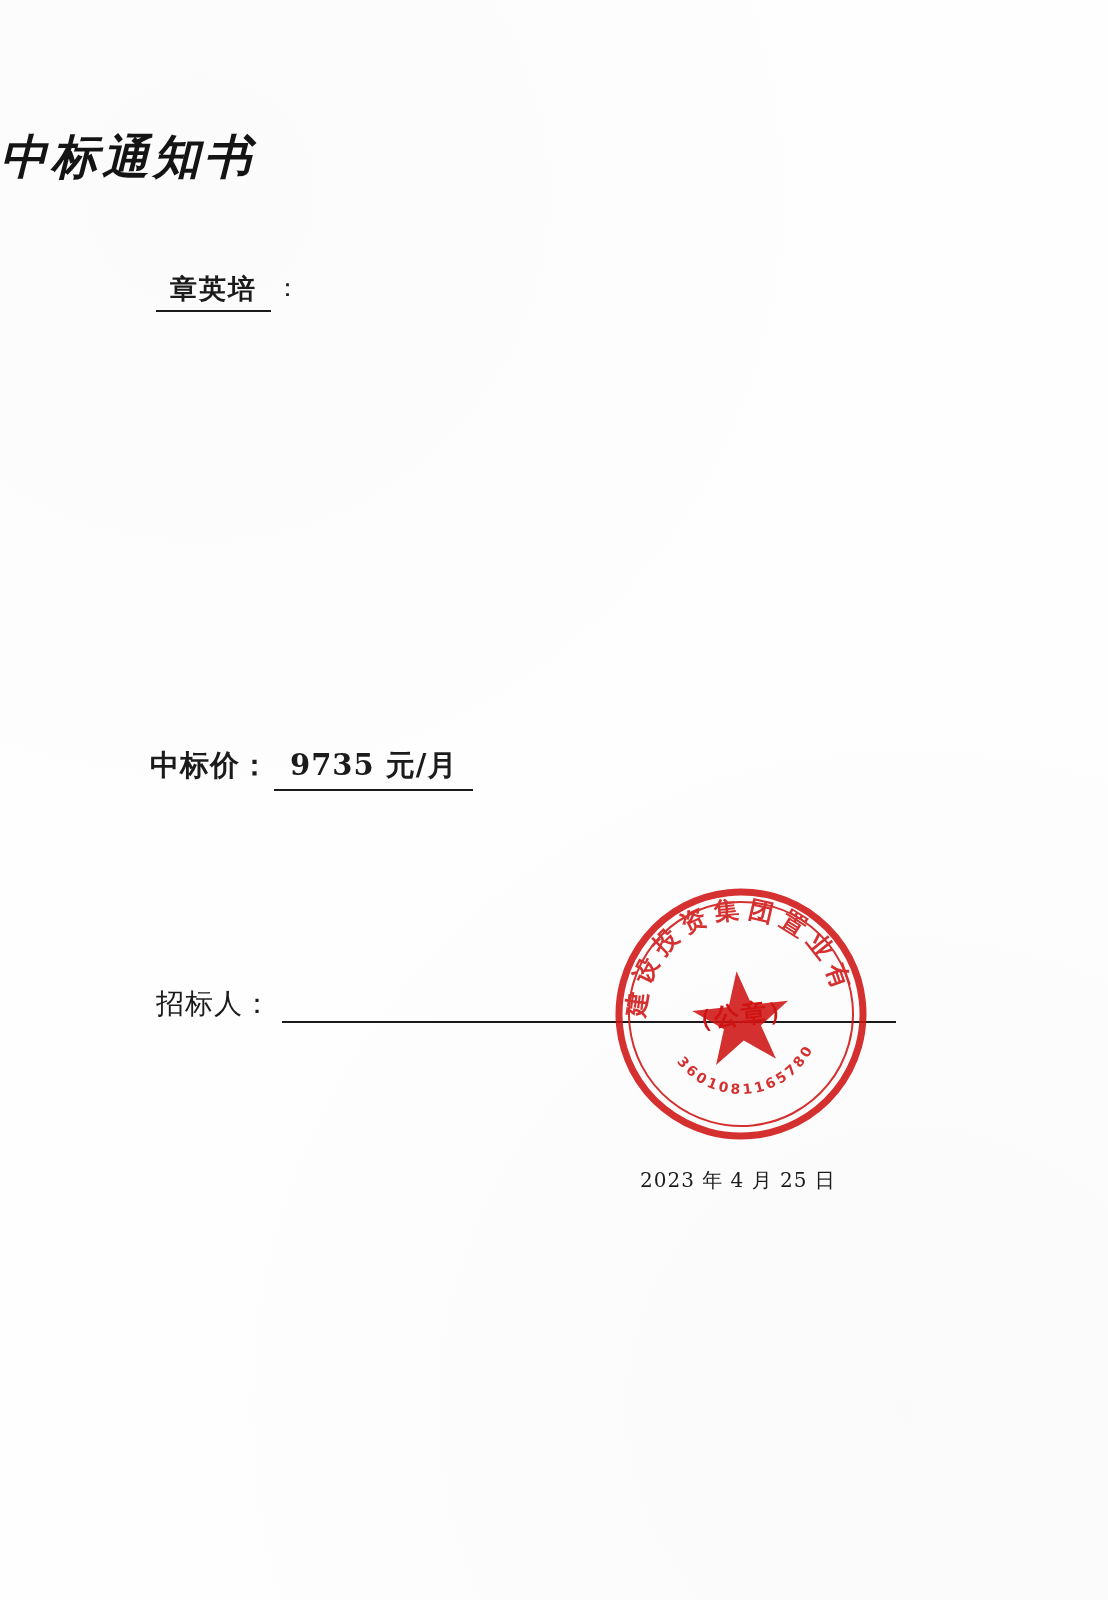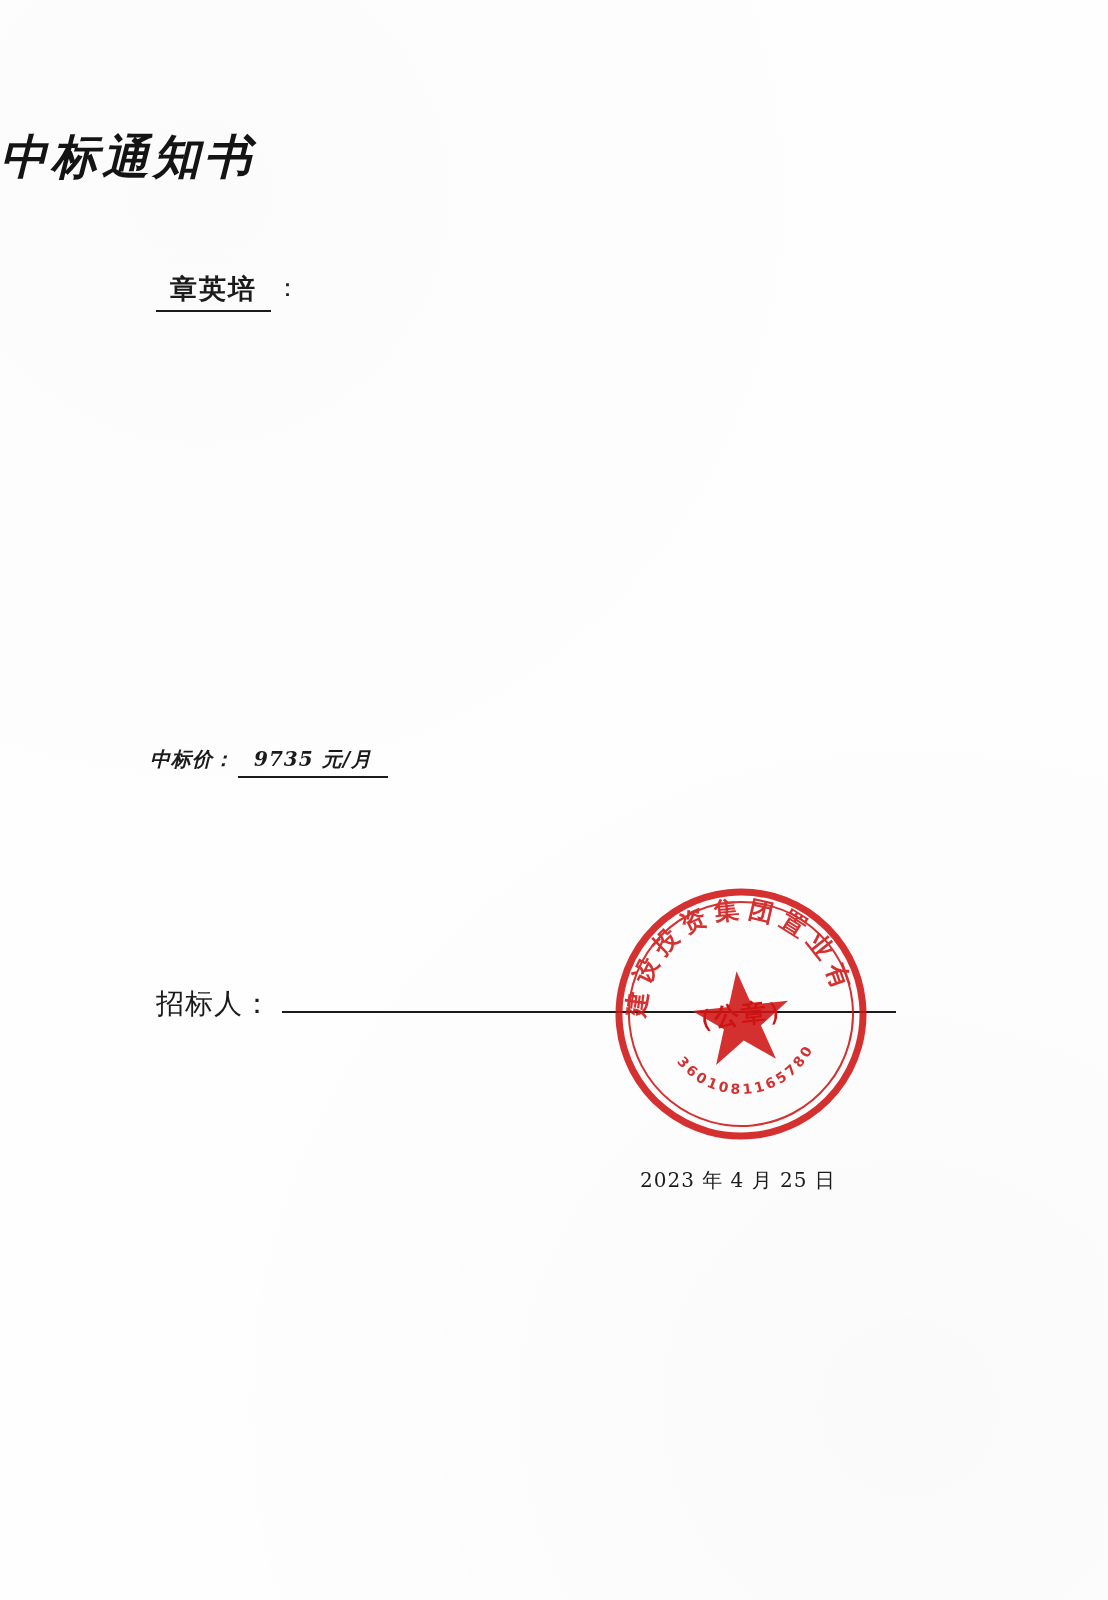--- a/index.html
+++ b/index.html
@@ -74,40 +74,40 @@
     width: 62px;
   }
   .u {
     border-bottom: 2px solid #1b1b1b;
     font-weight: bold;
   }
   .price-line {
     position: absolute;
     top: 746px;
     left: 150px;
-    font-size: 20px;
+    font-size: 29px;
     font-weight: bold;
     letter-spacing: 1px;
-    font-style: italic;
   }
   .price-line .amount {
     display: inline-block;
     border-bottom: 2px solid #1b1b1b;
     padding: 0 16px 3px 16px;
     margin-left: 4px;
     font-weight: bold;
   }
   .signature-row {
     position: absolute;
     top: 985px;
     left: 156px;
     width: 740px;
     font-size: 28px;
     letter-spacing: 1px;
     display: flex;
+    align-items: flex-end;
   }
   .signature-row .label {
     white-space: nowrap;
   }
   .signature-row .rule {
     flex: 1;
     border-bottom: 2px solid #1b1b1b;
     margin-left: 10px;
     height: 26px;
   }

